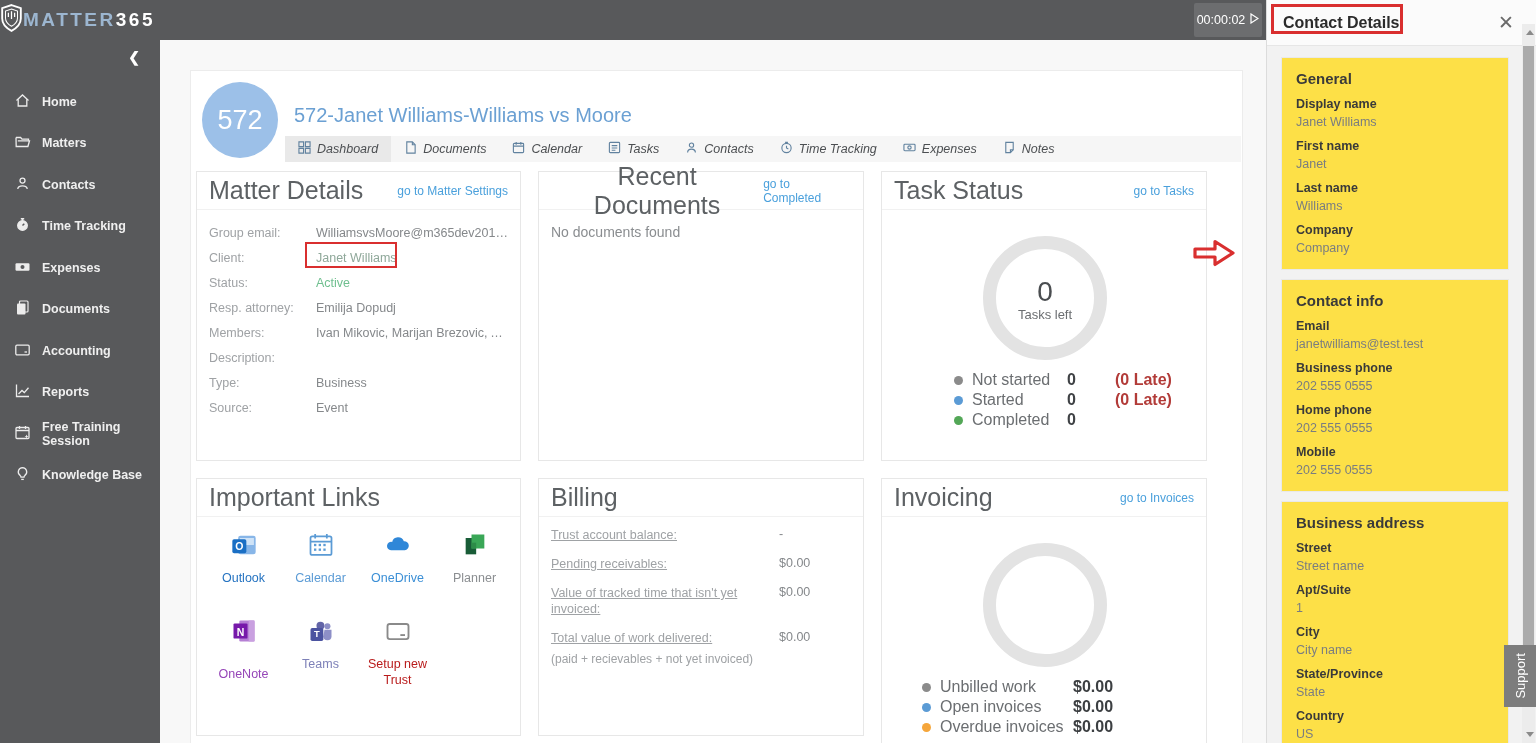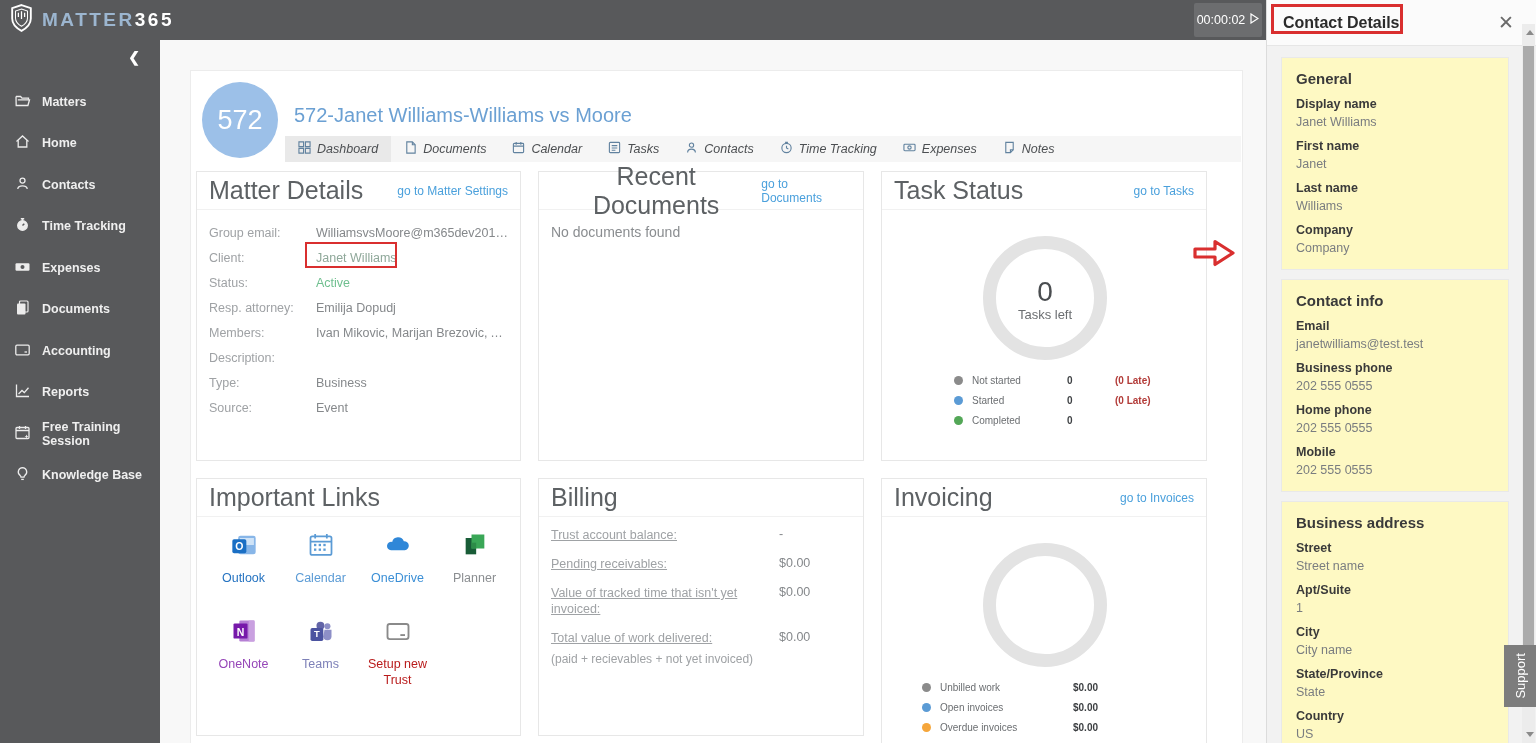--- a/index.html
+++ b/index.html
@@ -4,21 +4,21 @@
 <style>
   * { box-sizing: border-box; }
   html,body { margin:0; padding:0; }
   body {
     width:1536px; height:743px; overflow:hidden; position:relative;
     font-family:"Liberation Sans", sans-serif; background:#fff;
   }
 
   
   .topbar { position:absolute; left:0; top:0; width:1536px; height:40px; background:#58595b; display:flex; align-items:center; }
-  .brand { display:flex; align-items:center; gap:9px; padding-left:10px; }
+  .brand { display:flex; align-items:center; gap:0; padding-left:0; }
   .brand-text { font-size:19px; font-weight:bold; letter-spacing:2.5px; }
   .brand-m { color:#9cb6d0; }
   .brand-n { color:#ffffff; }
   .timer { position:absolute; left:1194px; top:3px; width:68px; height:34px; background:#6c6d6f; color:#fff;
     display:flex; align-items:center; justify-content:center; gap:5px; font-size:12.5px; border-radius:2px; cursor:pointer; }
 
   
   .sidebar { position:absolute; left:0; top:40px; width:160px; height:703px; background:#58595b; }
   .collapse { position:absolute; right:20px; top:9px; font-size:14px; font-weight:bold; color:#fff; cursor:pointer; }
   .nav { position:absolute; top:41px; left:0; right:0; }
@@ -48,21 +48,21 @@
   .md-value.green { color:#6fbf8f; }
   .md-value.client { color:#8fa89a; cursor:pointer; }
 
   .empty-text { padding:14px 12px; font-size:14px; color:#8a8d90; }
 
   .donut { position:absolute; left:101px; top:64px; width:124px; height:124px; border:13px solid #e3e3e3; border-radius:50%; }
   .donut-center { position:absolute; left:0; top:105px; width:326px; text-align:center; }
   .donut-num { font-size:28px; color:#4a4d50; line-height:30px; }
   .donut-lbl { font-size:13px; color:#6b6e71; }
   .legend { position:absolute; left:0; top:198px; width:100%; }
-  .legend-row { display:flex; align-items:center; height:20px; font-size:10px; }
+  .legend-row { display:flex; align-items:center; height:20px; font-size:16px; }
   .dot { width:9px; height:9px; border-radius:50%; margin-right:9px; flex-shrink:0; }
   .t-legend .legend-row { padding-left:72px; }
   .t-lbl { width:95px; color:#6b6e71; }
   .t-cnt { width:48px; font-weight:bold; color:#3f4245; }
   .t-late { font-weight:bold; color:#b23b38; }
   .i-legend .legend-row { padding-left:40px; }
   .i-lbl { width:133px; color:#6b6e71; }
   .i-val { font-weight:bold; color:#3c3f42; }
 
   .links-grid { display:grid; grid-template-columns:repeat(4,77px); padding:14px 0 0 8px; }
@@ -75,21 +75,21 @@
   .bill-lbl { width:228px; color:#9fa2a5; line-height:16px;text-decoration:underline; }
   .bill-val { color:#85888b; }
   .bill-note { font-size:12px; color:#9fa2a5; margin-top:6px; }
 
   
   .cpanel { position:absolute; left:1266px; top:0; width:270px; height:743px; background:#f2f2f2; border-left:1px solid #dcdcdc; z-index:5; }
   .cpanel-h { height:46px; background:#fbfbfb; display:flex; align-items:center; justify-content:space-between; padding:0 22px 0 16px; border-bottom:1px solid #e6e6e6; }
   .cp-title { font-size:16px; font-weight:bold; color:#2b2b2b; }
   .cp-close { font-size:19px; color:#6a6a6a; cursor:pointer; }
   .cp-body { position:absolute; top:46px; left:0; width:256px; padding:2px 14px; }
-  .cp-card { background:#fef9c3; border:1px solid #e9e9e9; padding:8px 14px 14px; margin-top:9px; }
+  .cp-card { background:#fde047; border:1px solid #e9e9e9; padding:8px 14px 14px; margin-top:9px; }
   .cp-sec-title { font-size:15px; font-weight:bold; color:#3a3a3a; margin-top:4px; }
   .cp-label { font-size:12.5px; font-weight:bold; color:#3a3a3a; margin-top:10px; }
   .cp-value { font-size:12.5px; color:#7a7d80; margin-top:4px; }
 
   
   .sb-track { position:absolute; left:1522px; top:24px; width:13px; height:719px; background:#ececec; z-index:6; }
   .sb-thumb { position:absolute; left:1523px; top:46px; width:11px; height:660px; background:#ababab; z-index:7; cursor:pointer; }
   .sb-up { position:absolute; left:1525.5px; top:30px; width:0; height:0; border-left:4px solid transparent; border-right:4px solid transparent; border-bottom:5px solid #8a8a8a; z-index:8; cursor:pointer; }
   .sb-down { position:absolute; left:1525.5px; top:732px; width:0; height:0; border-left:4px solid transparent; border-right:4px solid transparent; border-top:5px solid #8a8a8a; z-index:8; cursor:pointer; }
 
@@ -125,31 +125,31 @@
         </svg>
     </span>
   </div>
 </div>
 
 <div class="sidebar">
   <div class="collapse">❮</div>
   <div class="nav">
     <div class="nav-item">
       <span><svg width="17" height="17" viewBox="0 0 17 17" fill="none" stroke="#ececec" stroke-width="1.3">
+            <path d="M2.5 8.5 L8.5 3 L14.5 8.5"></path>
+            <path d="M4.2 7.2 V14 H12.8 V7.2"></path>
+          </svg></span>
+      <span>Home</span>
+    </div>
+    <div class="nav-item">
+      <span><svg width="17" height="17" viewBox="0 0 17 17" fill="none" stroke="#ececec" stroke-width="1.3">
             <path d="M2 4.5 h4.6 l1.4 1.7 h6.5 v1.6"></path>
             <path d="M3.8 7.8 h11.7 l-1.6 5.7 H2.2 L2 4.5"></path>
           </svg></span>
       <span>Matters</span>
-    </div>
-    <div class="nav-item">
-      <span><svg width="17" height="17" viewBox="0 0 17 17" fill="none" stroke="#ececec" stroke-width="1.3">
-            <path d="M2.5 8.5 L8.5 3 L14.5 8.5"></path>
-            <path d="M4.2 7.2 V14 H12.8 V7.2"></path>
-          </svg></span>
-      <span>Home</span>
     </div>
     <div class="nav-item">
       <span><svg width="17" height="17" viewBox="0 0 17 17" fill="none" stroke="#ececec" stroke-width="1.3">
             <circle cx="8.5" cy="5.6" r="2.5"></circle>
             <path d="M3.8 14 c0-4.2 9.4-4.2 9.4 0"></path>
           </svg></span>
       <span>Contacts</span>
     </div>
     <div class="nav-item">
       <span><svg width="17" height="17" viewBox="0 0 17 17" fill="none" stroke="#ececec" stroke-width="1.3">
@@ -306,21 +306,21 @@
     <div class="md-row">
         <span class="md-label">Source:</span>
         <span class="md-value">Event</span>
       </div>
   </div>
 </div>
 
 <div class="card" style="left:538px; top:171px; width:326px; height:290px;">
   <div class="card-h">
     <span class="card-title">Recent Documents</span>
-    <span class="card-link">go to Documents</span>
+    <span class="card-link">go to Completed</span>
   </div>
   <div class="empty-text">No documents found</div>
 </div>
 
 <div class="card" style="left:881px; top:171px; width:326px; height:290px;">
   <div class="card-h">
     <span class="card-title">Task Status</span>
     <span class="card-link">go to Tasks</span>
   </div>
   <div class="donut"></div>
@@ -393,21 +393,21 @@
           </svg></span>
       <span class="link-lbl" style="color: rgb(139, 142, 145);">Planner</span>
     </div>
     <div class="link-tile">
       <span><svg width="28" height="28" viewBox="0 0 24 24">
             <rect x="8" y="3" width="13" height="18" rx="1" fill="#b57fd4"></rect>
             <rect x="16" y="3" width="5" height="18" fill="#c9a0e0"></rect>
             <rect x="3" y="5.5" width="12" height="13" rx="1" fill="#7719aa"></rect>
             <text x="9" y="16" font-size="9" fill="#fff" font-weight="bold" text-anchor="middle" font-family="sans-serif">N</text>
           </svg></span>
-      <span class="link-lbl" style="color: rgb(150, 70, 184);">OneNote</span>
+      <span class="link-lbl" style="color: rgb(150, 70, 184); margin-top: 10px;">OneNote</span>
     </div>
     <div class="link-tile">
       <span><svg width="28" height="28" viewBox="0 0 24 24">
             <circle cx="17.5" cy="8" r="2.6" fill="#8d8fc7"></circle>
             <circle cx="11.5" cy="7.5" r="3.4" fill="#6264a7"></circle>
             <path d="M15 11 h6 v5.5 a3.5 3.5 0 0 1 -7 0 z" fill="#8d8fc7"></path>
             <rect x="3" y="9.5" width="11" height="11" rx="1.5" fill="#4b53a0"></rect>
             <text x="8.5" y="17.5" font-size="8" fill="#fff" font-weight="bold" text-anchor="middle" font-family="sans-serif">T</text>
           </svg></span>
       <span class="link-lbl" style="color: rgb(126, 129, 184);">Teams</span>

